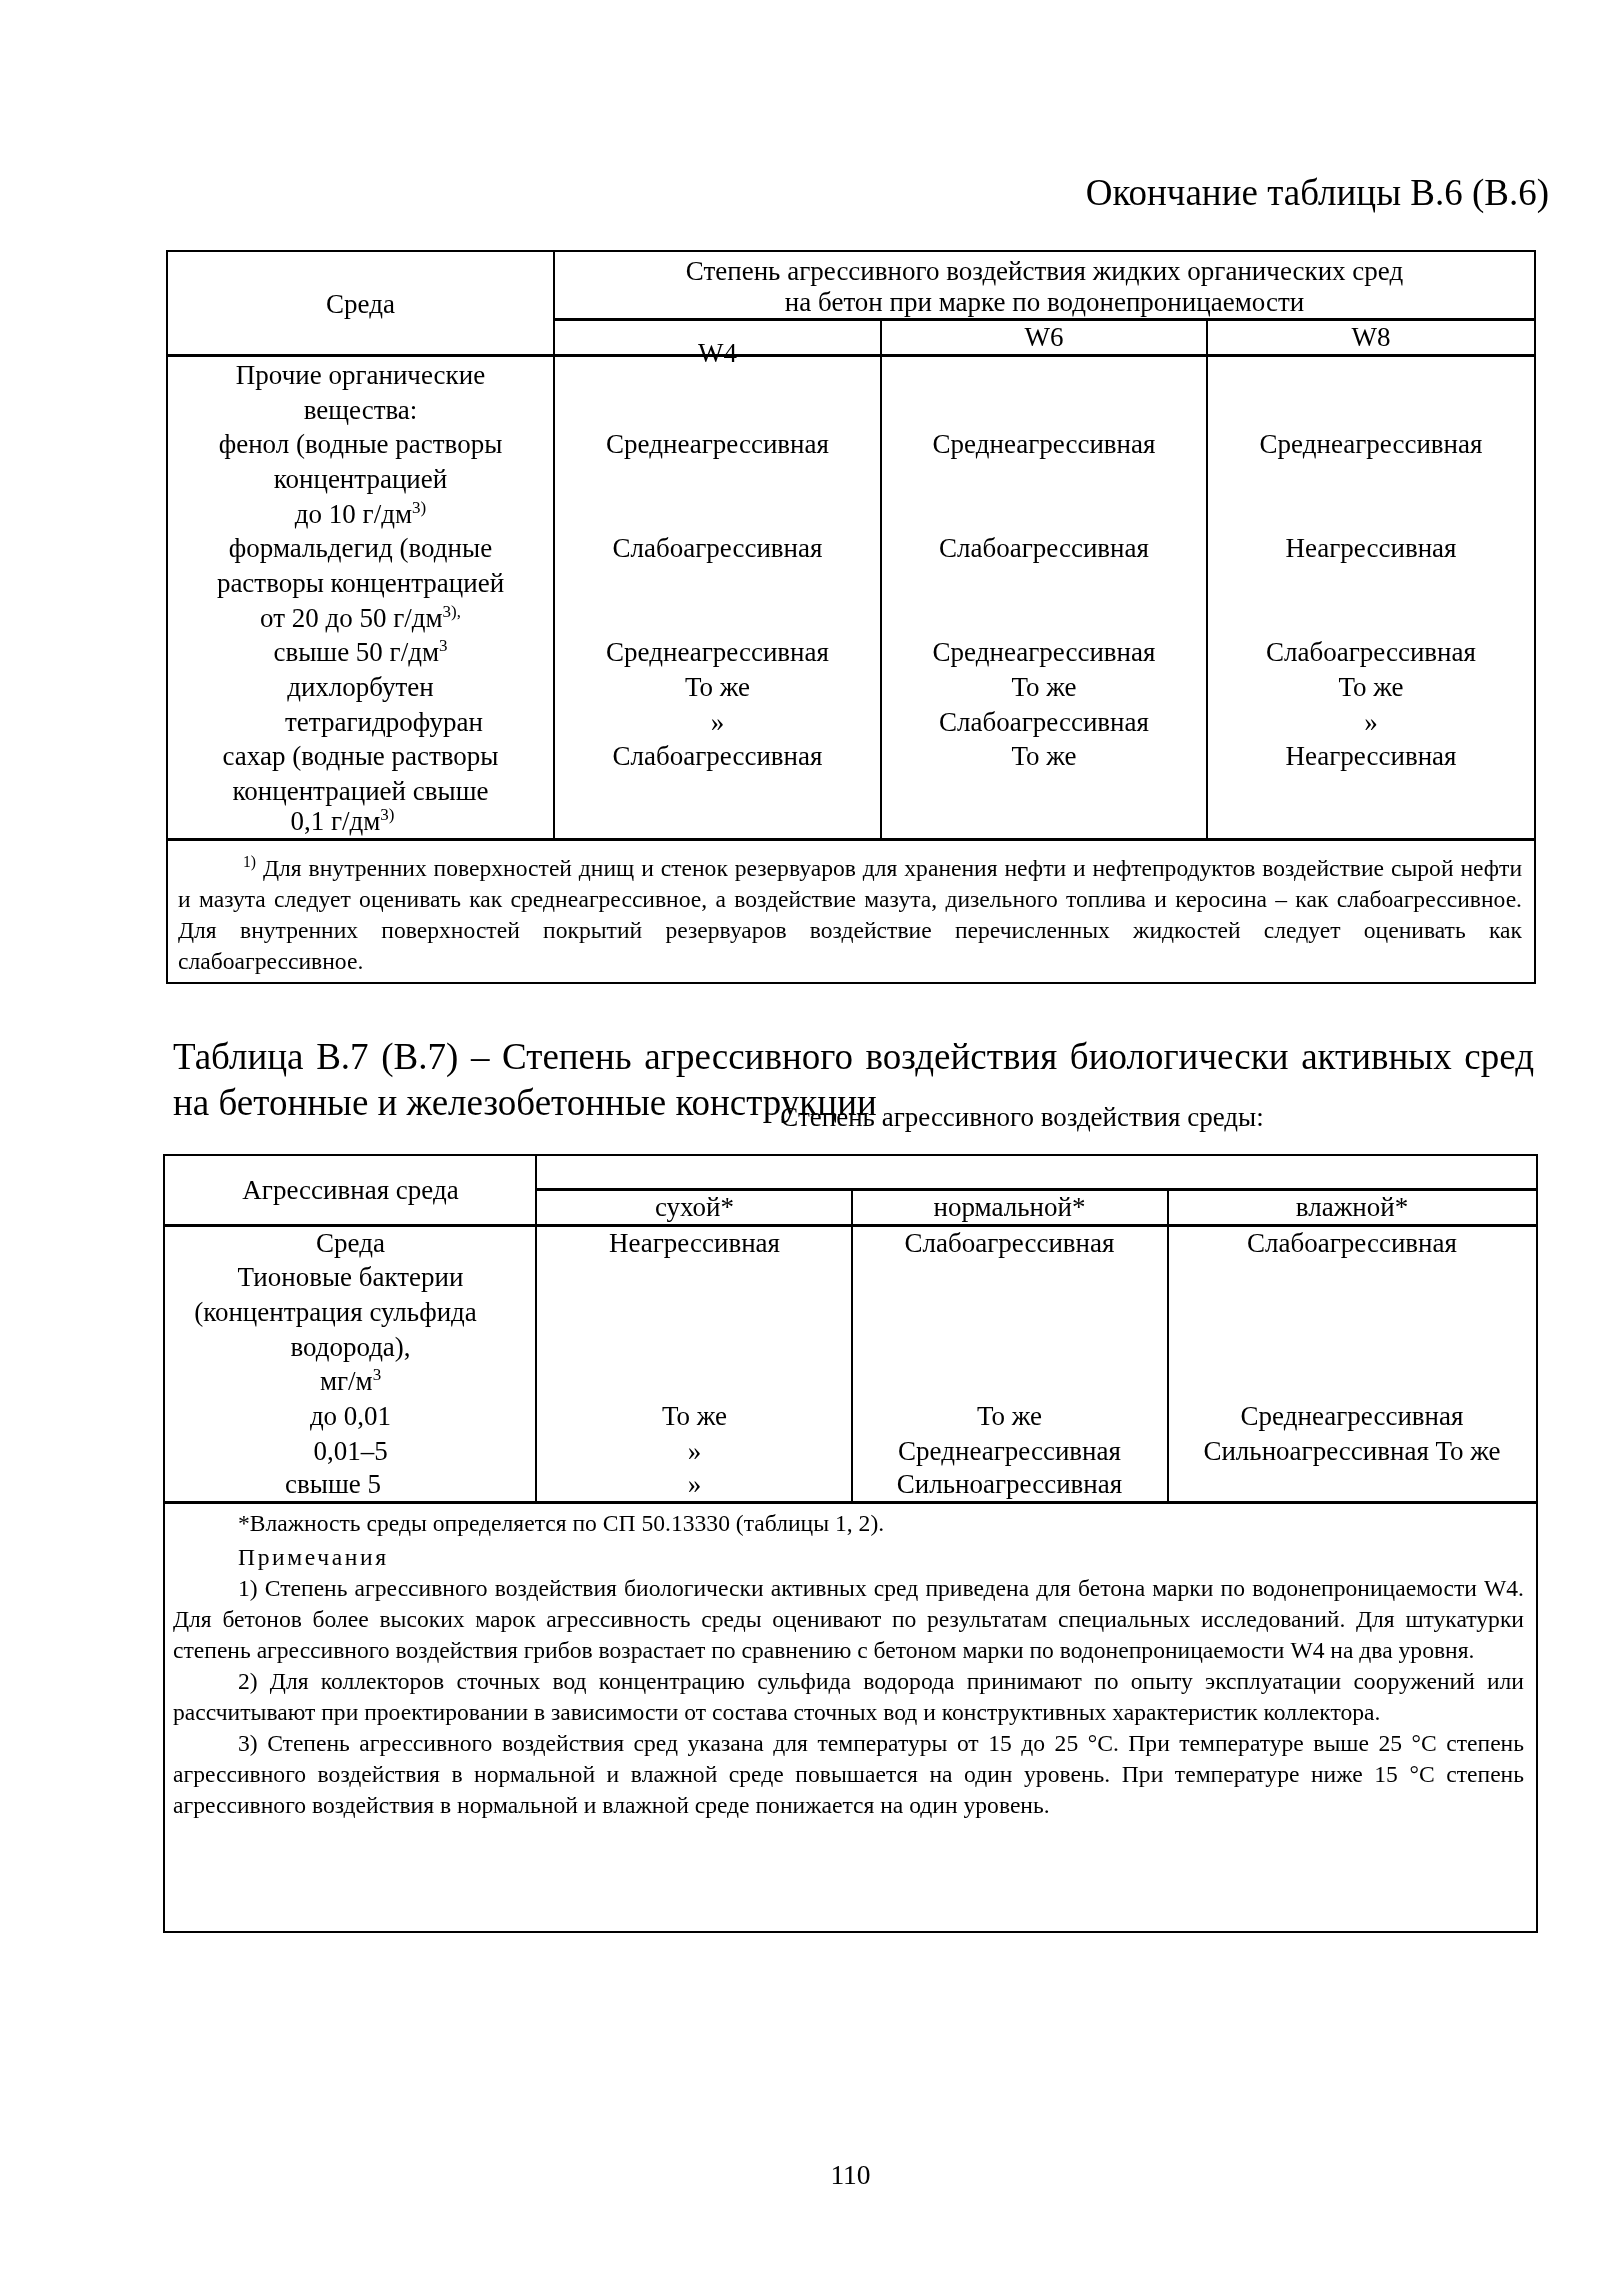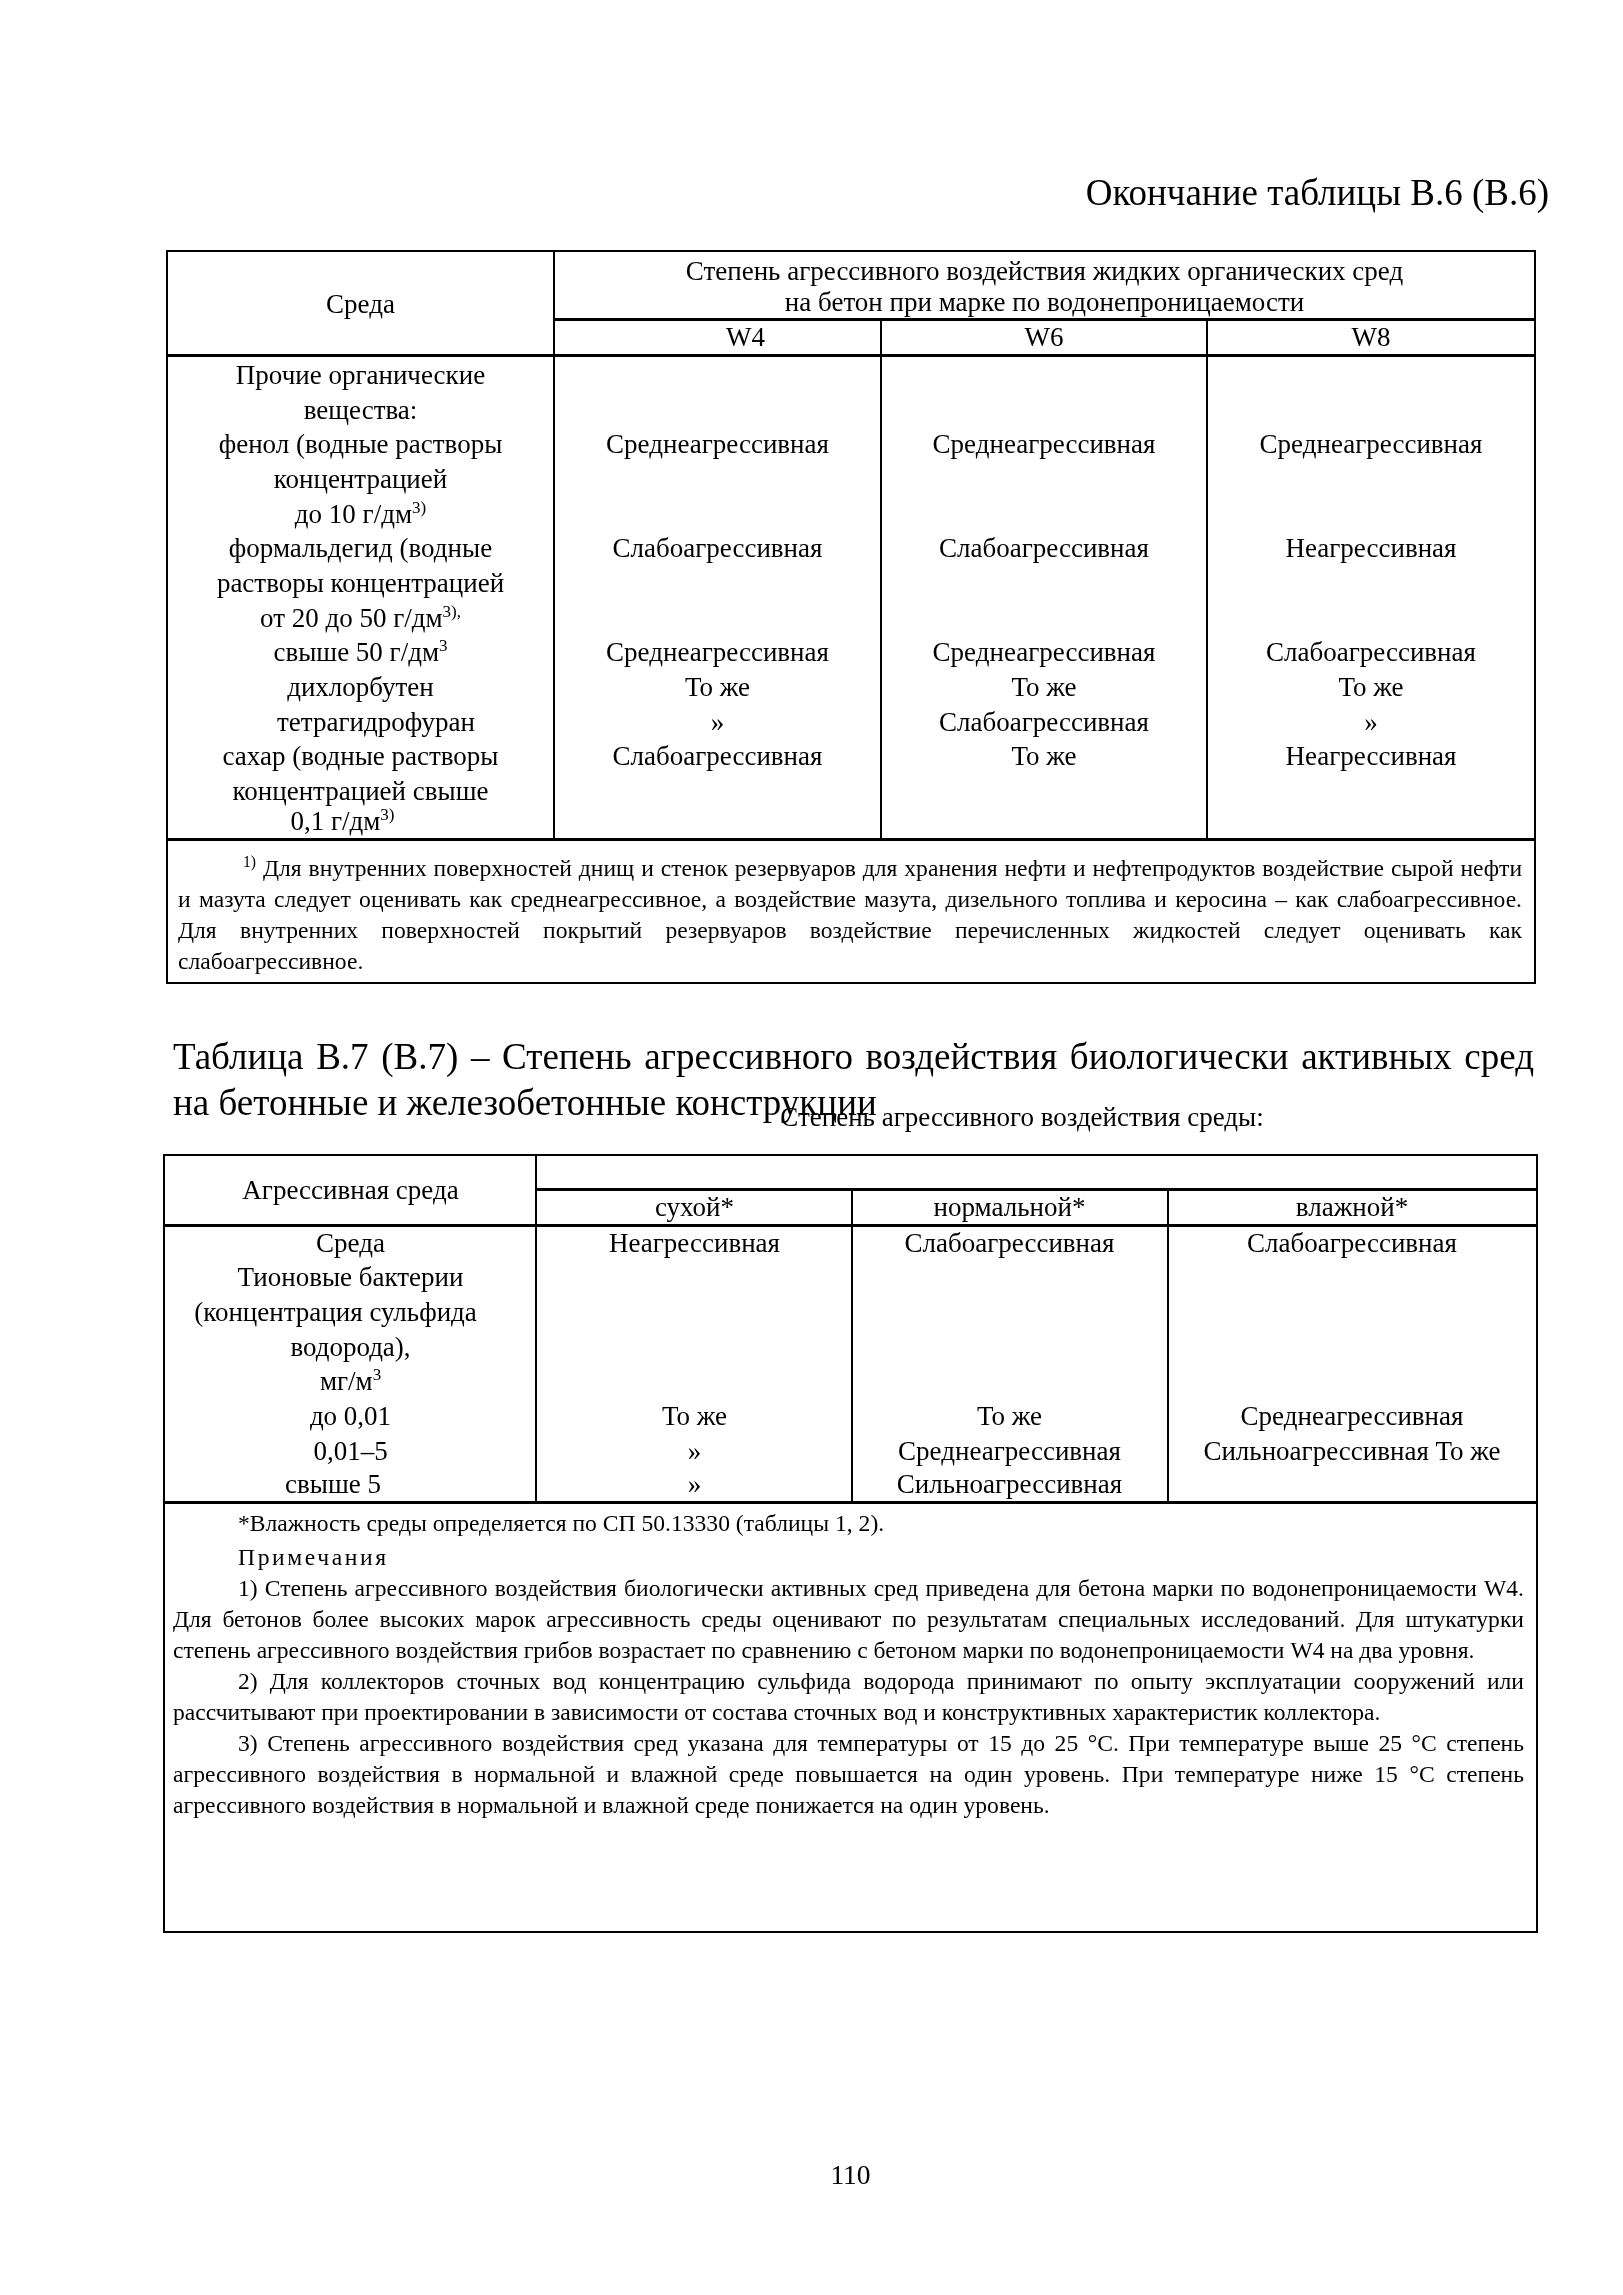--- a/index.html
+++ b/index.html
@@ -28,36 +28,36 @@
 <div class="hline" style="left:554px; top:318px; width:982px;"></div>
 <div class="hline" style="left:166px; top:354px; width:1370px;"></div>
 <div class="hline" style="left:166px; top:838px; width:1370px;"></div>
 <div class="vline" style="left:553px; top:250px; height:590px;"></div>
 <div class="vline" style="left:880px; top:319px; height:520px;"></div>
 <div class="vline" style="left:1206px; top:319px; height:520px;"></div>
 
 <div class="cell" style="left:168px; top:287px; width:385px;">Среда</div>
 <div class="cell" style="left:555px; top:254px; width:979px;">Степень агрессивного воздействия жидких органических сред</div>
 <div class="cell" style="left:555px; top:285px; width:979px;">на бетон при марке по водонепроницаемости</div>
-<div class="cell" style="left:555px; top:320px; width:325px;padding-left:28px;">W4</div>
+<div class="cell" style="left:555px; top:336px; width:325px;">W4</div>
 <div class="cell" style="left:882px; top:320px; width:324px;">W6</div>
 <div class="cell" style="left:1208px; top:320px; width:326px;">W8</div>
 
 <div>
   <div class="cell" style="left:168px; top:358px; width:385px;">Прочие органические</div>
   <div class="cell" style="left:168px; top:393px; width:385px;">вещества:</div>
   <div class="cell" style="left:168px; top:427px; width:385px;">фенол (водные растворы</div>
   <div class="cell" style="left:168px; top:462px; width:385px;">концентрацией</div>
   <div class="cell" style="left:168px; top:497px; width:385px;"><span>до 10 г/дм</span><sup>3)</sup></div>
   <div class="cell" style="left:168px; top:531px; width:385px;">формальдегид (водные</div>
   <div class="cell" style="left:168px; top:566px; width:385px;">растворы концентрацией</div>
   <div class="cell" style="left:168px; top:601px; width:385px;"><span>от 20 до 50 г/дм</span><sup>3),</sup></div>
   <div class="cell" style="left:168px; top:635px; width:385px;"><span>свыше 50 г/дм</span><sup>3</sup></div>
   <div class="cell" style="left:168px; top:670px; width:385px;">дихлорбутен</div>
-  <div class="cell" style="left:168px; top:705px; width:416px;">тетрагидрофуран</div>
+  <div class="cell" style="left:176px; top:705px; width:416px;">тетрагидрофуран</div>
   <div class="cell" style="left:168px; top:739px; width:385px;text-align:center;">сахар (водные растворы</div>
   <div class="cell" style="left:168px; top:774px; width:385px;">концентрацией свыше</div>
   <div class="cell" style="left:168px; top:804px; width:349px;"><span>0,1 г/дм</span><sup>3)</sup></div>
 </div>
 
 <div>
   <div class="cell" style="left:555px; top:427px; width:325px;">Среднеагрессивная</div>
   <div class="cell" style="left:882px; top:427px; width:324px;">Среднеагрессивная</div>
   <div class="cell" style="left:1208px; top:427px; width:326px;">Среднеагрессивная</div>
 </div>

